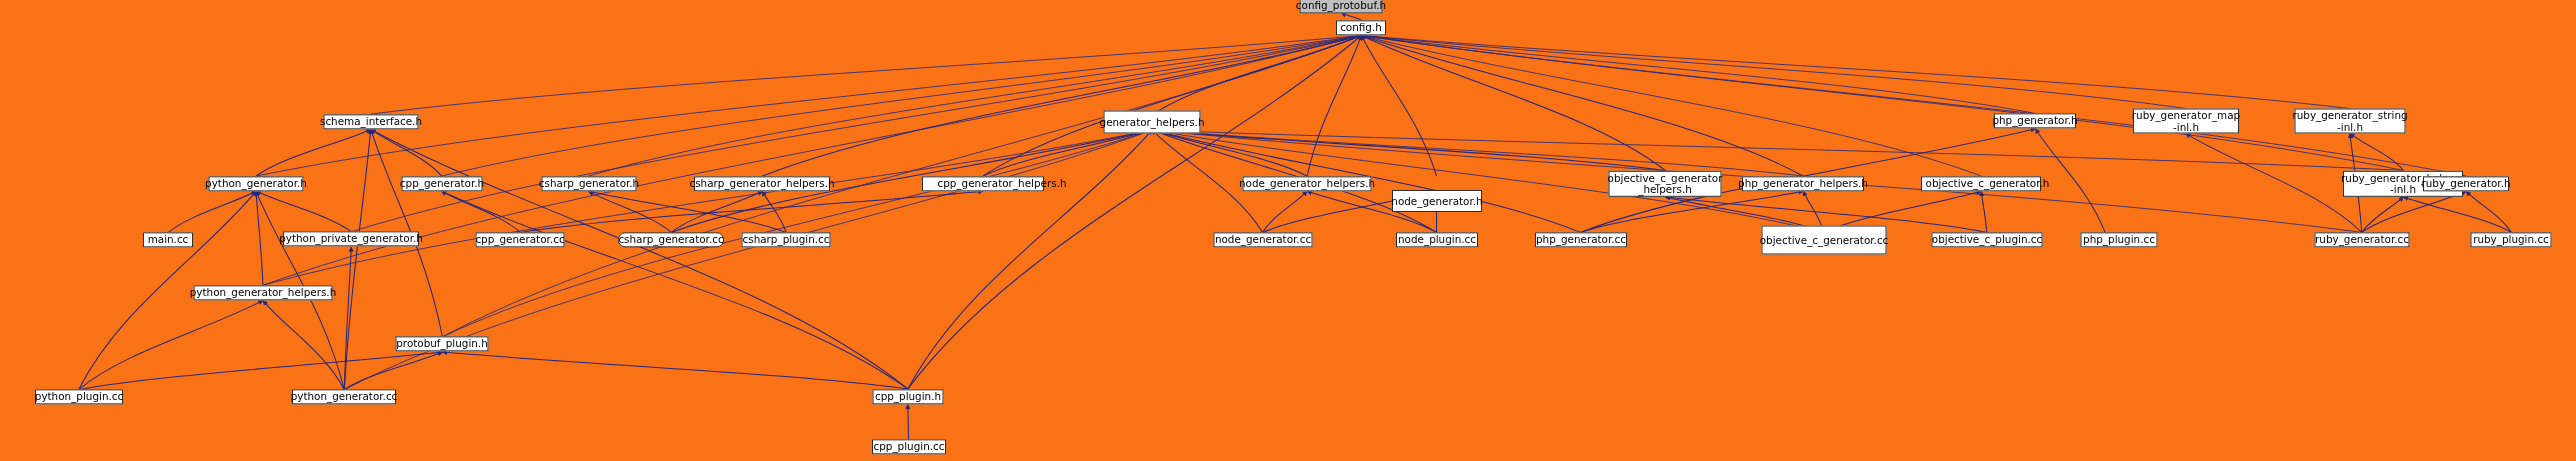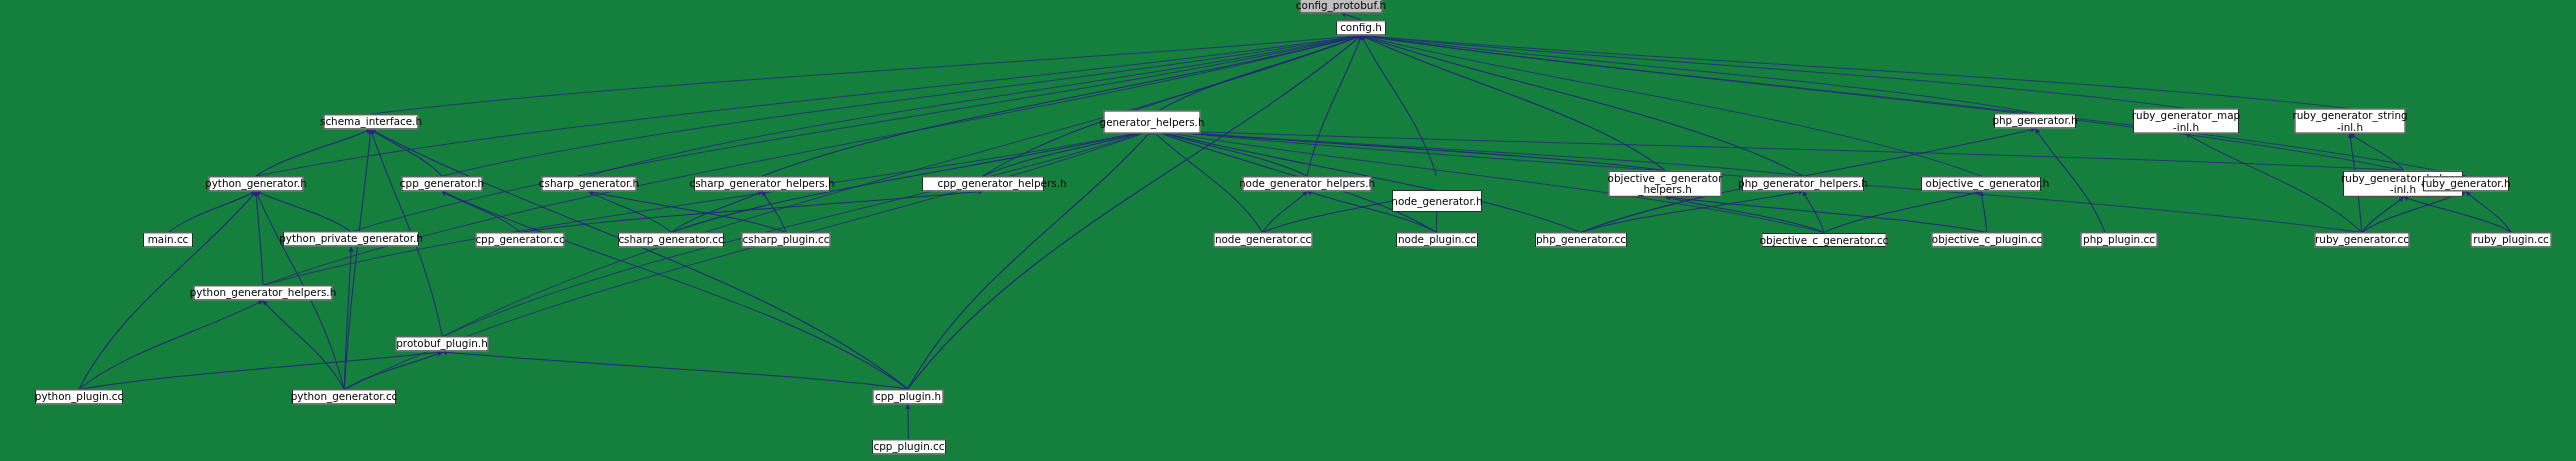--- a/index.html
+++ b/index.html
@@ -1,16 +1,16 @@
 <!DOCTYPE html>
 <html style="font-size:11px"><head>
 <meta charset="utf-8">
 <style>
   html,body{margin:0;padding:0;background:#ffffff;}
-  #canvas{position:relative;width:2576px;height:462px;background:#15803d;
+  #canvas{position:relative;width:2576px;height:462px;background:#f97316;
           font-family:"DejaVu Sans","Liberation Sans",sans-serif;overflow:hidden;}
   #edges{position:absolute;left:0;top:0;width:2576px;height:462px;pointer-events:none;}
   .node{position:absolute;box-sizing:border-box;border:0.7px solid #2b2b2b;
         background:#ffffff;color:#000000;display:flex;align-items:center;
         justify-content:center;text-align:center;line-height:1.05;
         font-size:10.4px;white-space:pre;transform:translate(-50%,-50%);}
   .node.root{background:#bfbfbf;border-color:#404040;}
   .node.two-line{line-height:1.12;}
 </style>
 </head>
@@ -126,26 +126,26 @@
       <div class="node two-line" style="left: 1665px; top: 184px; width: 113px; height: 26.4px;">objective_c_generator
 _helpers.h</div>
       <div class="node" style="left: 1803px; top: 184px; width: 122px; height: 15.3px;">php_generator_helpers.h</div>
       <div class="node" style="left: 1981px; top: 184px; width: 120px; height: 15.3px; padding-left: 13px;">objective_c_generator.h</div>
       <div class="node two-line" style="left: 2403px; top: 184px; width: 120px; height: 26.4px;">ruby_generator_helpers
 -inl.h</div>
       <div class="node" style="left: 2466px; top: 184px; width: 86px; height: 15.3px;">ruby_generator.h</div>
       <div class="node" style="left: 168px; top: 240px; width: 50px; height: 15.3px;">main.cc</div>
       <div class="node" style="left: 351px; top: 239px; width: 136px; height: 15.3px;">python_private_generator.h</div>
       <div class="node" style="left: 520px; top: 240px; width: 89px; height: 15.3px;">cpp_generator.cc</div>
-      <div class="node" style="left: 671px; top: 240px; width: 106px; height: 15.3px;">csharp_generator.cc</div>
+      <div class="node" style="left: 671px; top: 240px; width: 106px; height: 15.3px; border-radius: 7px;">csharp_generator.cc</div>
       <div class="node" style="left: 786px; top: 240px; width: 89px; height: 15.3px;">csharp_plugin.cc</div>
       <div class="node" style="left: 1263px; top: 240px; width: 99px; height: 15.3px;">node_generator.cc</div>
       <div class="node" style="left: 1437px; top: 240px; width: 82px; height: 15.3px;">node_plugin.cc</div>
       <div class="node" style="left: 1581px; top: 240px; width: 92px; height: 15.3px;">php_generator.cc</div>
-      <div class="node" style="left: 1824px; top: 240px; width: 125px; height: 14px;">objective_c_generator.cc</div>
+      <div class="node" style="left: 1824px; top: 240px; width: 125px; height: 29px;">objective_c_generator.cc</div>
       <div class="node" style="left: 1987px; top: 240px; width: 111px; height: 15.3px;">objective_c_plugin.cc</div>
       <div class="node" style="left: 2105px; top: 240px; width: 77px; height: 15.3px; margin-left: 14px;">php_plugin.cc</div>
       <div class="node" style="left: 2362px; top: 240px; width: 95px; height: 15.3px;">ruby_generator.cc</div>
       <div class="node" style="left: 2511px; top: 240px; width: 81px; height: 15.3px;">ruby_plugin.cc</div>
       <div class="node" style="left: 263px; top: 293px; width: 139px; height: 15.3px;">python_generator_helpers.h</div>
       <div class="node" style="left: 442px; top: 344px; width: 93px; height: 15.3px;">protobuf_plugin.h</div>
       <div class="node" style="left: 908px; top: 397px; width: 71px; height: 15.3px;">cpp_plugin.h</div>
       <div class="node" style="left: 79px; top: 397px; width: 88px; height: 15.3px;">python_plugin.cc</div>
       <div class="node" style="left: 344px; top: 397px; width: 104px; height: 15.3px;">python_generator.cc</div>
       <div class="node" style="left: 909px; top: 447px; width: 74px; height: 15.3px;">cpp_plugin.cc</div>

